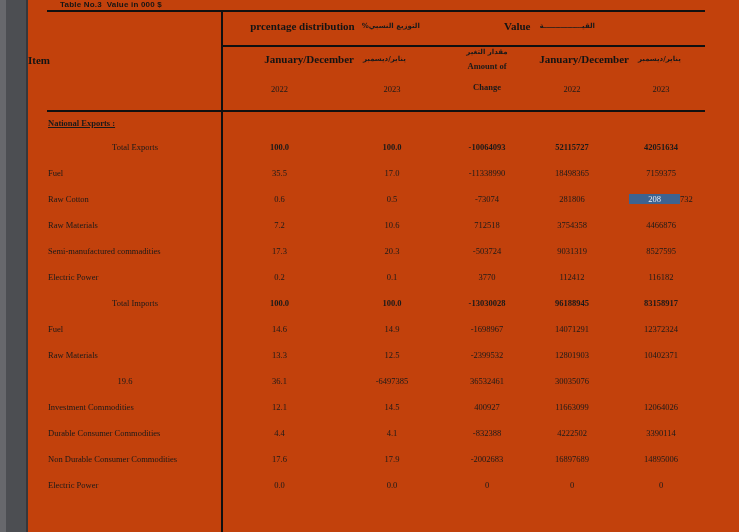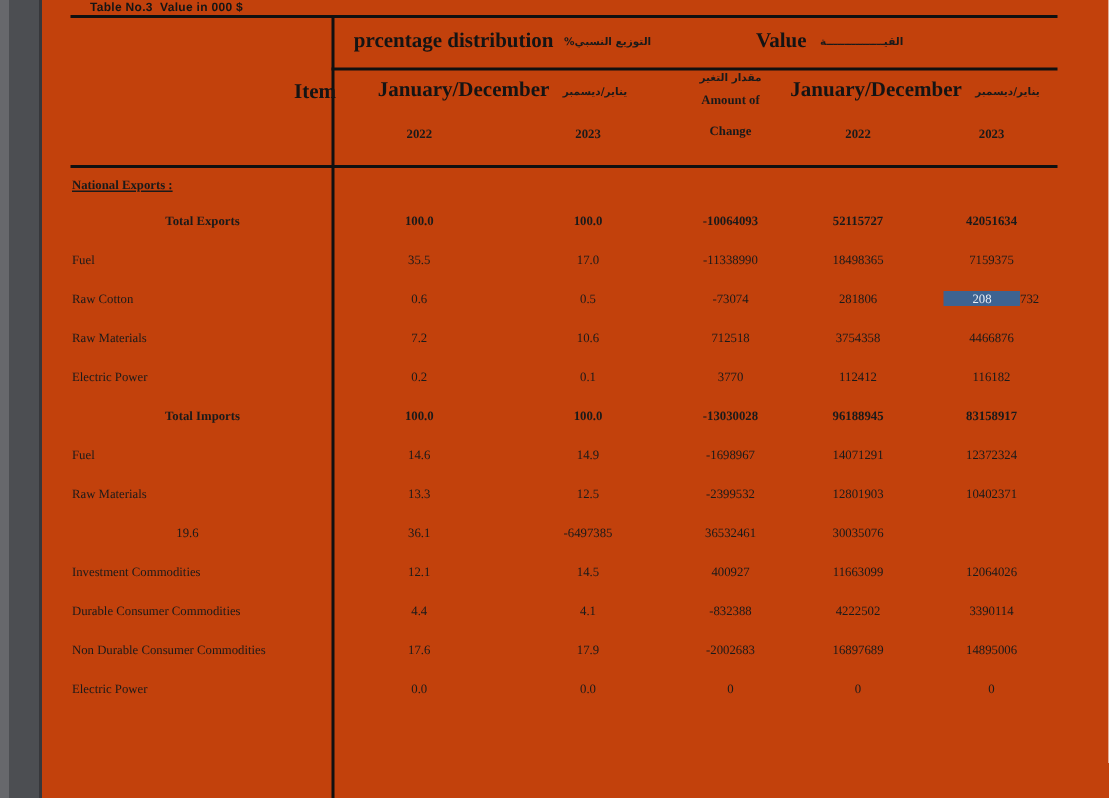--- a/index.html
+++ b/index.html
@@ -16,48 +16,48 @@
     position:absolute; left:60px; top:0px;
     font-family:"Liberation Sans", sans-serif; font-weight:bold;
     font-size:8px; letter-spacing:0.2px; color:#151515; white-space:pre;
   }
   .rule { position:absolute; background:#101010; }
   .rule-top       { left:47px;  top:10px;  width:658px; height:2px; }
   .rule-band1     { left:221px; top:45px;  width:484px; height:1.6px; }
   .rule-hdr-bot   { left:47px;  top:110px; width:658px; height:2px; }
   .vline          { left:221px; top:10px;  width:1.5px; height:522px; }
 
-  .hdr { font-weight:bold; font-size:14px; color:#141414; }
+  .hdr { font-weight:bold; font-size:11px; color:#141414; }
   .ar  { font-family:"DejaVu Sans", sans-serif; font-size:7px; font-weight:bold; }
 
   .band1-pct   { position:absolute; left:222px; top:20px; width:226px; display:flex; justify-content:center; align-items:center; gap:7px; }
   .band1-value { position:absolute; left:504px; top:20px; width:180px; display:flex; align-items:center; gap:9px; }
 
-  .item-col-hdr { position:absolute; left:28px; top:54px; width:196px; text-align:right; }
+  .item-col-hdr { position:absolute; left:28px; top:54px; width:196px; text-align:left; }
   .jd-left  { position:absolute; left:222px; top:53px; width:226px; display:flex; justify-content:center; align-items:center; gap:9px; }
   .jd-right { position:absolute; left:515px; top:53px; width:190px; display:flex; justify-content:center; align-items:center; gap:9px; }
 
   .amount-stack { position:absolute; left:447px; top:48px; width:80px; text-align:center; }
   .amount-stack .ar { display:block; }
   .amount-stack .l1 { display:block; margin-top:5px; font-size:8.5px; font-weight:bold; }
   .amount-stack .l2 { display:block; margin-top:11px; font-size:8.5px; font-weight:bold; }
 
   .years-row {
     position:absolute; left:222px; top:84px; width:483px;
     display:grid; grid-template-columns:115px 110px 80px 90px 88px;
   }
-  .years-row div { text-align:center; font-weight:bold; font-size:8.5px; }
+  .years-row div { text-align:center; font-weight:normal; font-size:8.5px; }
 
   .tbody { position:absolute; left:28px; top:112px; width:677px; }
   .row { display:grid; grid-template-columns:194px 115px 110px 80px 90px 88px; align-items:center; }
   .row.item, .row.total { height:26px; }
   .row.section { height:22px; }
   .c-item { padding-left:20px; font-size:8.5px; white-space:nowrap; }
   .row.section .c-item { font-weight:bold; text-decoration:underline; }
-  .row.total .c-item { font-weight:bold; text-align:center; padding-left:20px; }
+  .row.total .c-item { font-weight:normal; text-align:center; padding-left:20px; }
   .c-num { text-align:center; font-size:8.5px; white-space:nowrap; }
   .row.total .c-num { font-weight:bold; }
   .sel { padding:0 19px;text-align:right; }
 </style>
 </head>
 <body>
 
 <div class="screen">
 
   <div class="gutter">
@@ -142,20 +142,28 @@
       </div>
       <div class="row item">
         <div class="c-item">Raw Materials</div>
         <div class="c-num">7.2</div>
         <div class="c-num">10.6</div>
         <div class="c-num">712518</div>
         <div class="c-num">3754358</div>
         <div class="c-num">4466876</div>
       </div>
       <div class="row item">
+        <div class="c-item">Semi-manufactured commadities</div>
+        <div class="c-num">17.3</div>
+        <div class="c-num">20.3</div>
+        <div class="c-num">-503724</div>
+        <div class="c-num">9031319</div>
+        <div class="c-num">8527595</div>
+      </div>
+      <div class="row item">
         <div class="c-item">Electric Power</div>
         <div class="c-num">0.2</div>
         <div class="c-num">0.1</div>
         <div class="c-num">3770</div>
         <div class="c-num">112412</div>
         <div class="c-num">116182</div>
       </div>
       <div class="row total">
         <div class="c-item">Total Imports</div>
         <div class="c-num">100.0</div>

